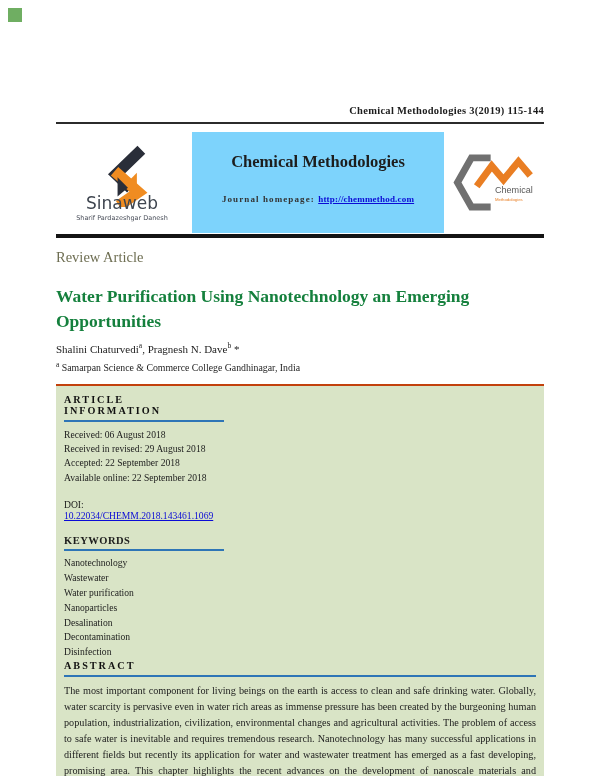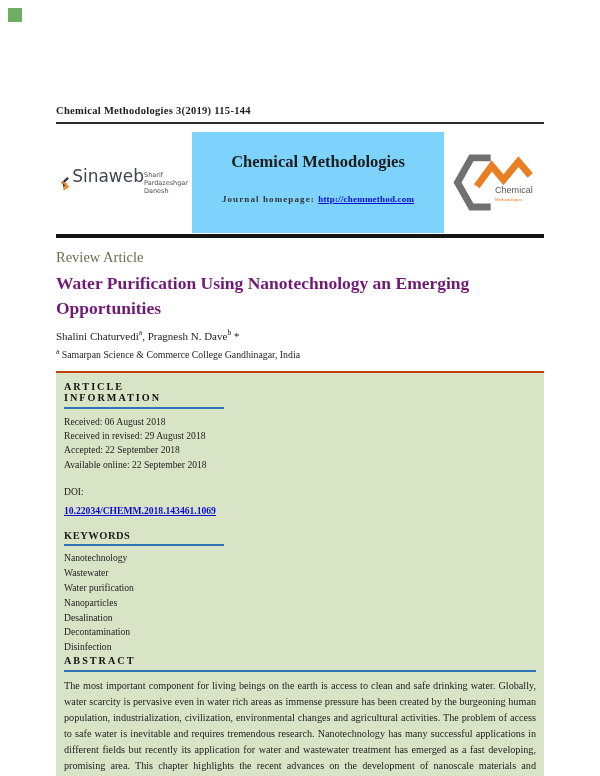--- a/index.html
+++ b/index.html
@@ -15,47 +15,47 @@
     position: absolute; left: 8px; top: 8px;
     width: 14px; height: 14px; background: #6fae62;
   }
   .content { padding: 0 56px; }
 
   
   .journal-ref-wrap {
     margin-top: 100px;
     border-bottom: 2px solid #2b2b2b;
     padding-bottom: 4px;
-    text-align: left;
+    text-align: right;
   }
   .journal-ref { font-size: 10.5px; font-weight: bold; letter-spacing: .3px; }
 
   
   .banner { display: flex; align-items: stretch; margin-top: 8px; height: 101px; }
   .logo-left {
-    width: 132px; display: flex; flex-direction: row;
+    width: 132px; display: flex; flex-direction: column;
     align-items: center; justify-content: center;
   }
   .sinaweb-name { font-family: "DejaVu Sans", sans-serif; font-size: 17px; color: #3f4650; margin-top: -14px; }
   .sinaweb-tagline { font-family: "DejaVu Sans", sans-serif; font-size: 6.5px; color: #4a4f5a; margin-top: 1px; }
   .banner-box {
     flex: 1; background: #7dd3fc; margin: 0 4px;
     display: flex; flex-direction: column; align-items: center;
     padding-top: 20px;
   }
   .banner-title { font-size: 16.5px; font-weight: bold; color: #1d1d1d; }
   .banner-homepage { margin-top: 22px; font-size: 9px; font-weight: bold; letter-spacing: 1.1px; color: #333; }
   .banner-homepage a { color: #0b0bd6; letter-spacing: .2px; }
   .logo-right { width: 96px; display: flex; align-items: center; justify-content: center; }
 
   .black-bar { height: 4px; background: #141414; margin-top: 1px; }
 
   
   .article-type { margin-top: 11px; font-size: 14.5px; color: #6e6e52; }
-  .article-title { margin-top: 5px; font-size: 17.5px; font-weight: bold; line-height: 1.42; color: #701a75; }
+  .article-title { margin-top: 18px; font-size: 17.5px; font-weight: bold; line-height: 1.42; color: #15803d; }
   .authors { margin-top: 7px; font-size: 11px; }
   .authors sup, .affil sup { font-size: 7.5px; }
   .affil { margin-top: 6px; font-size: 9.8px; }
   .affil + .affil { margin-top: 4px; }
 
   
   .info-panel {
     margin-top: 10px;
     background: #d9e4c6;
     border-top: 2px solid #c2410c;
@@ -65,21 +65,21 @@
     flex-direction: column;
   }
   .col-left { width: 172px; flex: 0 0 172px; padding-right: 12px; }
   .col-right { flex: 1; }
   .panel-heading {
     font-size: 10.2px; font-weight: bold; letter-spacing: 2px; color: #111;
     padding-bottom: 4px; border-bottom: 2px solid #2e75b6; margin-bottom: 6px;
   }
   .date-line { font-size: 9.6px; line-height: 1.5; }
   .doi-block { margin-top: 14px; font-size: 9.6px; }
-  .doi-link { display: inline-block; margin-top: 8px; font-weight: bold; color: #0b0bd6; text-decoration: underline; word-break: break-all; }
+  .doi-link { display: inline-block; margin-top: 0; font-weight: normal; color: #0b0bd6; text-decoration: underline; word-break: break-all; }
   .keywords-heading {
     margin-top: 14px; font-size: 10.5px; font-weight: bold; letter-spacing: .5px;
     padding-bottom: 3px; border-bottom: 2px solid #2e75b6; margin-bottom: 5px;
   }
   .keyword { font-size: 9.6px; line-height: 1.55; }
   .abstract-text { font-size: 10.2px; line-height: 1.56; text-align: justify; }
 </style>
 </head>
 <body>
 

